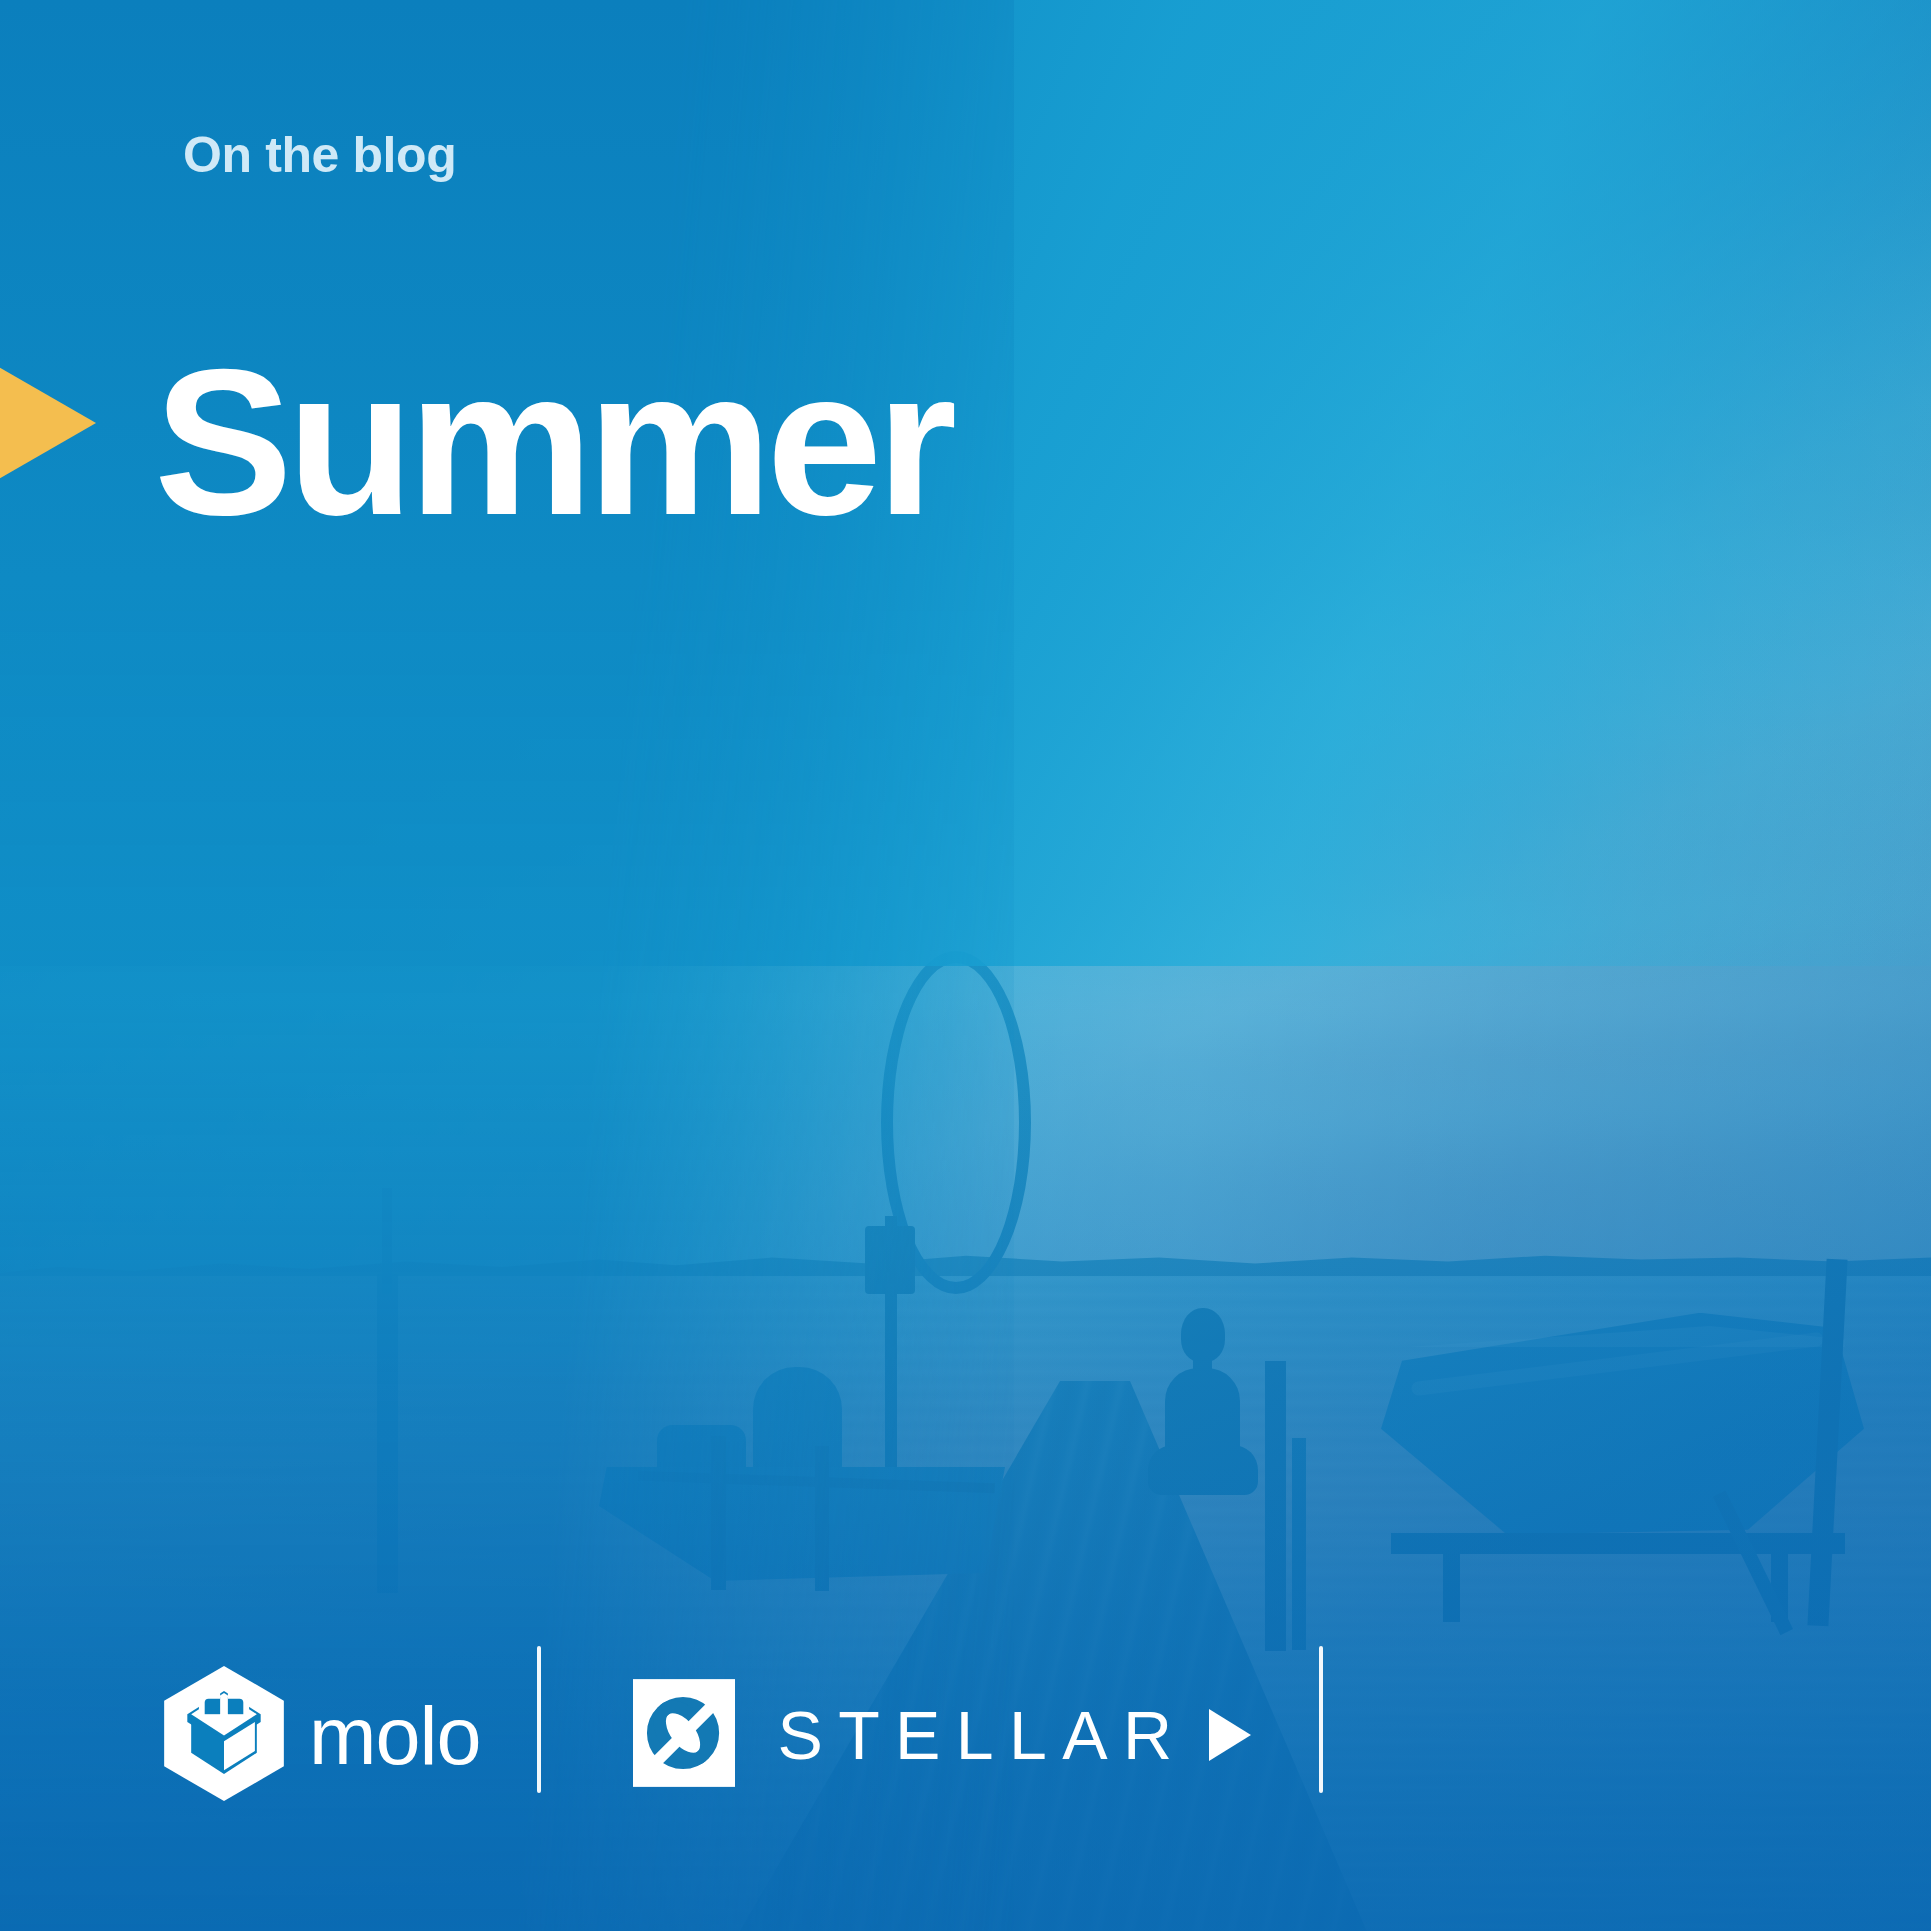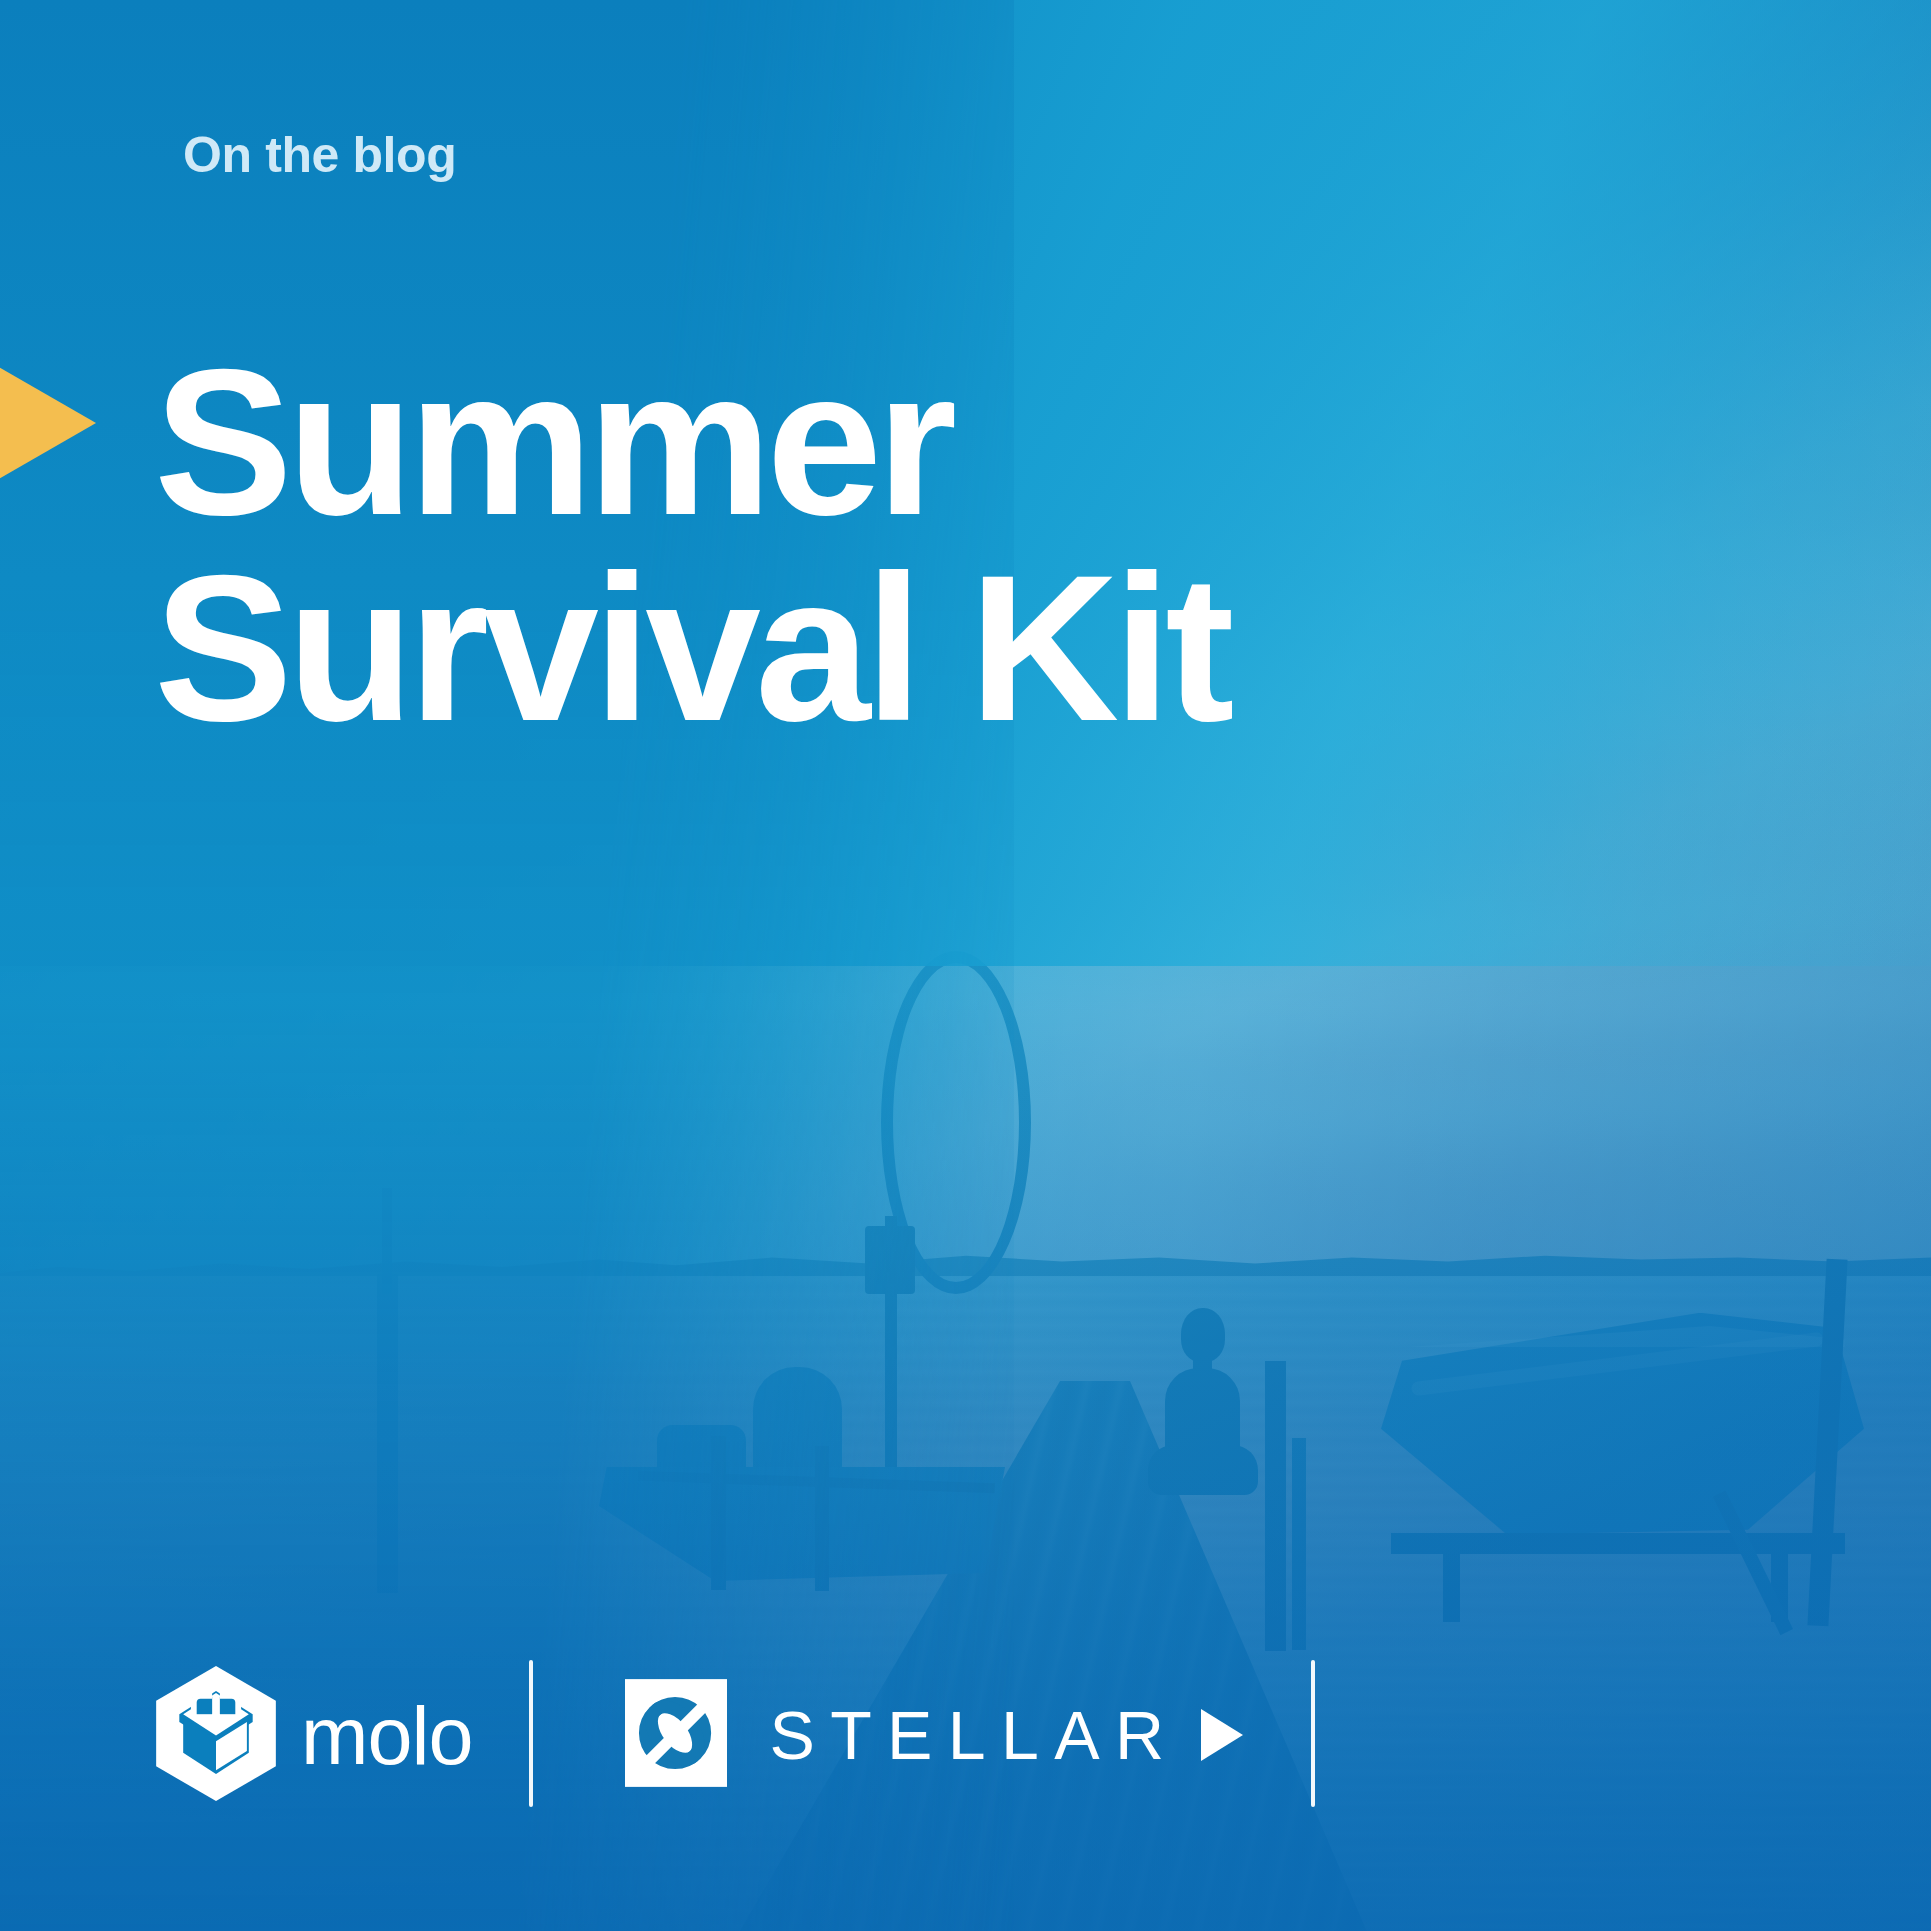--- a/index.html
+++ b/index.html
@@ -210,22 +210,22 @@
     color:#ffffff;
     font-size:208px;
     font-weight:bold;
     line-height:0.99;
     letter-spacing:-5.8px;
   }
   .headline .hl{display:block;}
 
   
   .logobar{
-    position:absolute;left:154px;top:1646px;
-    display:flex;align-items:center;height:174px;
+    position:absolute;left:162px;top:1646px;
+    display:flex;height:174px;
   }
 
   
   .molo{display:flex;align-items:center;}
   .molo-mark{width:124px;height:139px;margin-right:23px;}
   .molo-word{
     color:#ffffff;font-size:81px;font-weight:400;letter-spacing:-1px;
     line-height:1;position:relative;top:3.9px;
   }
 
@@ -313,21 +313,20 @@
   <div class="flatfield2"></div>
 
   <div class="content">
 
     <div class="eyebrow">On the blog</div>
 
     <div class="play-marker"></div>
 
     <div class="headline">
       <span class="hl">Summer</span>
-      <span class="hl">Survival Kit</span>
     </div>
 
     <div class="logobar">
 
       <div class="molo">
         <span class="molo-mark">
           <svg viewBox="0 0 128 144" width="124" height="139" aria-hidden="true">
             <path d="M64 2 L126 38 L126 106 L64 142 L2 106 L2 38 Z" fill="#ffffff"></path>
 
             <path d="M64 28 L102 52 L102 60 L64 84 L26 60 L26 52 Z" fill="#0B7FBD"></path>

